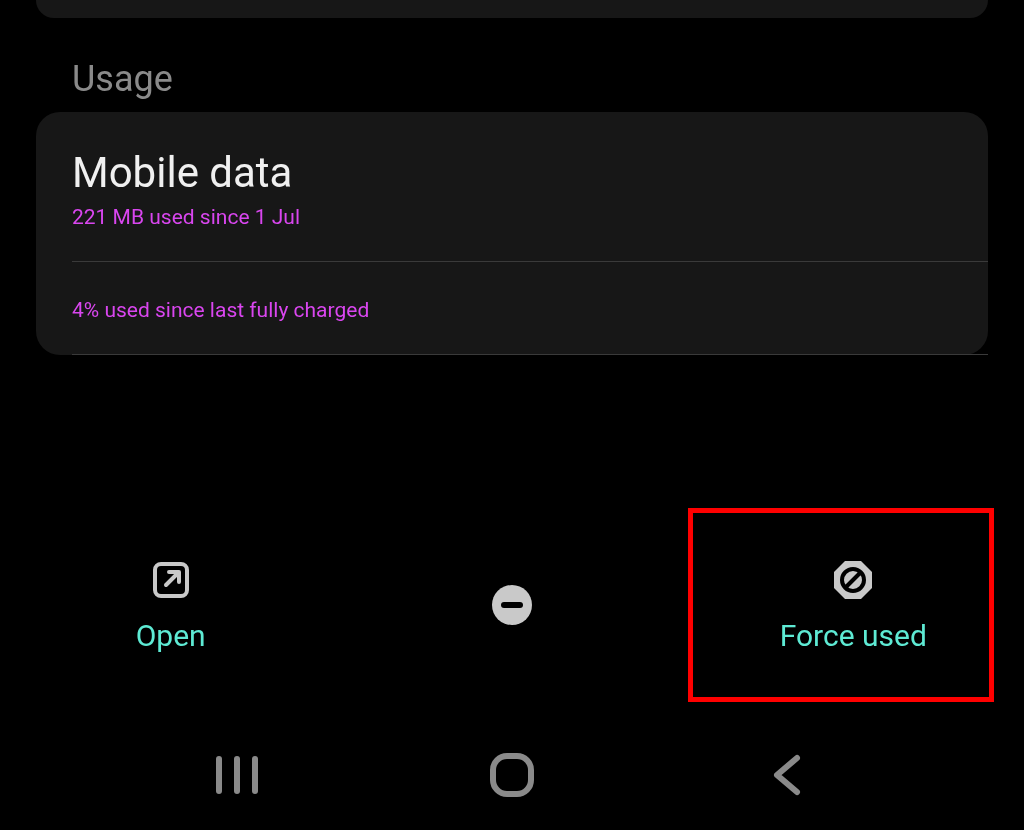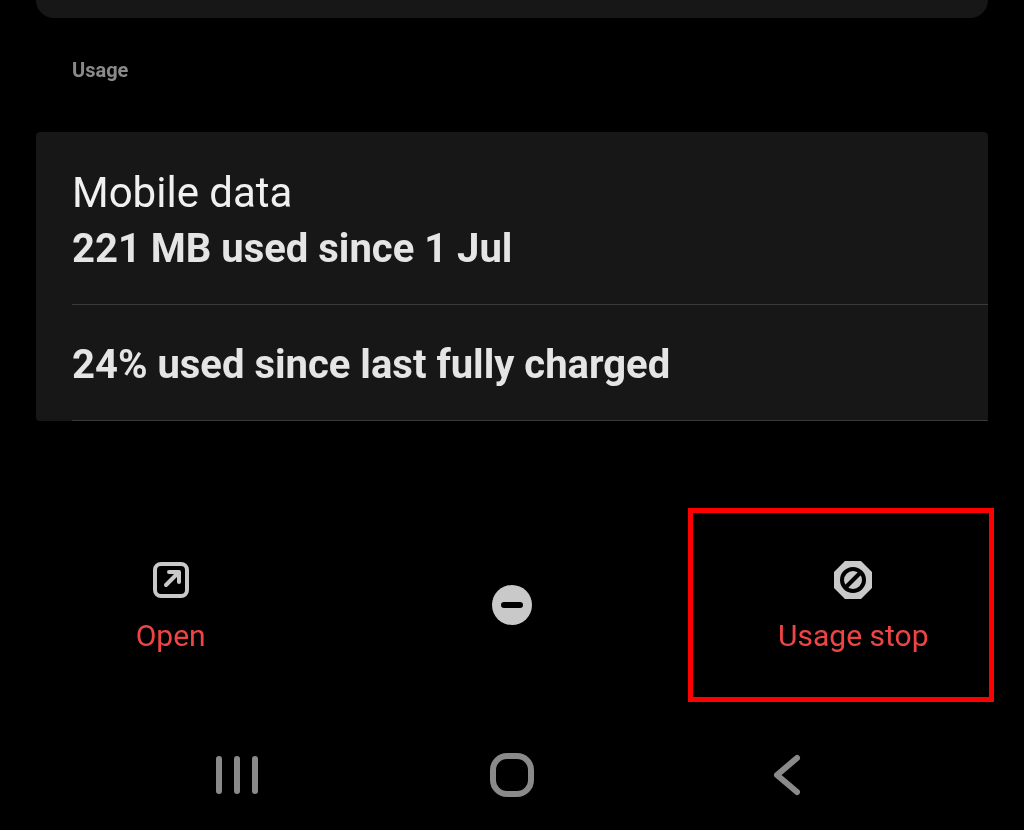--- a/index.html
+++ b/index.html
@@ -19,46 +19,45 @@
       height: 18px;
       background: #171717;
       border-bottom-left-radius: 32px;
       border-bottom-right-radius: 32px;
     }
     .section-header {
       position: absolute;
       top: 58px;
       left: 72px;
       color: #8a8a8a;
-      font-size: 20px;
-      font-weight: 700;
+      font-size: 36px;
+      font-weight: 400;
     }
     .card {
       position: absolute;
       top: 112px;
       left: 36px;
       right: 36px;
       background: #171717;
-      border-radius: 4px;
+      border-radius: 24px;
       padding: 0;
-      margin-top: 20px;
     }
     .item {
       padding: 36px 36px 32px 36px;
     }
     .item-title {
       color: #f0f0f0;
       font-size: 42px;
       font-weight: 400;
       margin-bottom: 8px;
     }
     .item-sub {
-      color: #e5e5e5;
-      font-size: 40px;
-      font-weight: 700;
+      color: #d946ef;
+      font-size: 21px;
+      font-weight: 400;
     }
     .divider {
       height: 1px;
       background: #3a3a3a;
       margin: 0 0 0 36px;
     }
     .action-bar {
       position: absolute;
       top: 530px;
       left: 0;
@@ -69,21 +68,21 @@
     .action {
       flex: 1;
       display: flex;
       flex-direction: column;
       align-items: center;
       justify-content: center;
       gap: 16px;
       cursor: pointer;
     }
     .action-label {
-      color: #ef4444;
+      color: #5eead4;
       font-size: 30px;
       font-weight: 400;
     }
     .action-icon {
       width: 44px;
       height: 44px;
       display: flex;
       align-items: center;
       justify-content: center;
     }
@@ -123,21 +122,21 @@
 
 <div class="section-header">Usage</div>
 
 <div class="card">
   <div class="item">
     <div class="item-title">Mobile data</div>
     <div class="item-sub">221 MB used since 1 Jul</div>
   </div>
   <div class="divider"></div>
   <div class="item">
-    <div class="item-sub">24% used since last fully charged</div>
+    <div class="item-sub">4% used since last fully charged</div>
   </div>
   <div class="divider"></div>
 </div>
 
 <div class="action-bar">
   <div class="action">
     <div class="action-icon">
       <svg width="44" height="44" viewBox="0 0 44 44">
         <rect x="6" y="6" width="32" height="32" rx="6" fill="none" stroke="#c9c9c9" stroke-width="4"></rect>
         <path d="M 17 27 L 28 16" stroke="#c9c9c9" stroke-width="4" stroke-linecap="round"></path>
@@ -155,21 +154,21 @@
     </div>
   </div>
   <div class="action">
     <div class="action-icon">
       <svg width="44" height="44" viewBox="0 0 44 44">
         <polygon points="14,3 30,3 41,14 41,30 30,41 14,41 3,30 3,14" fill="#c9c9c9"></polygon>
         <circle cx="22" cy="22" r="11" fill="none" stroke="#000" stroke-width="4"></circle>
         <line x1="14" y1="30" x2="30" y2="14" stroke="#000" stroke-width="4"></line>
       </svg>
     </div>
-    <div class="action-label">Usage stop</div>
+    <div class="action-label">Force used</div>
   </div>
 </div>
 
 <div class="highlight"></div>
 
 <div class="nav-bar">
   <div class="nav-btn">
     <svg width="50" height="40" viewBox="0 0 50 40">
       <line x1="7" y1="4" x2="7" y2="36" stroke="#8a8a8a" stroke-width="6" stroke-linecap="round"></line>
       <line x1="25" y1="4" x2="25" y2="36" stroke="#8a8a8a" stroke-width="6" stroke-linecap="round"></line>

